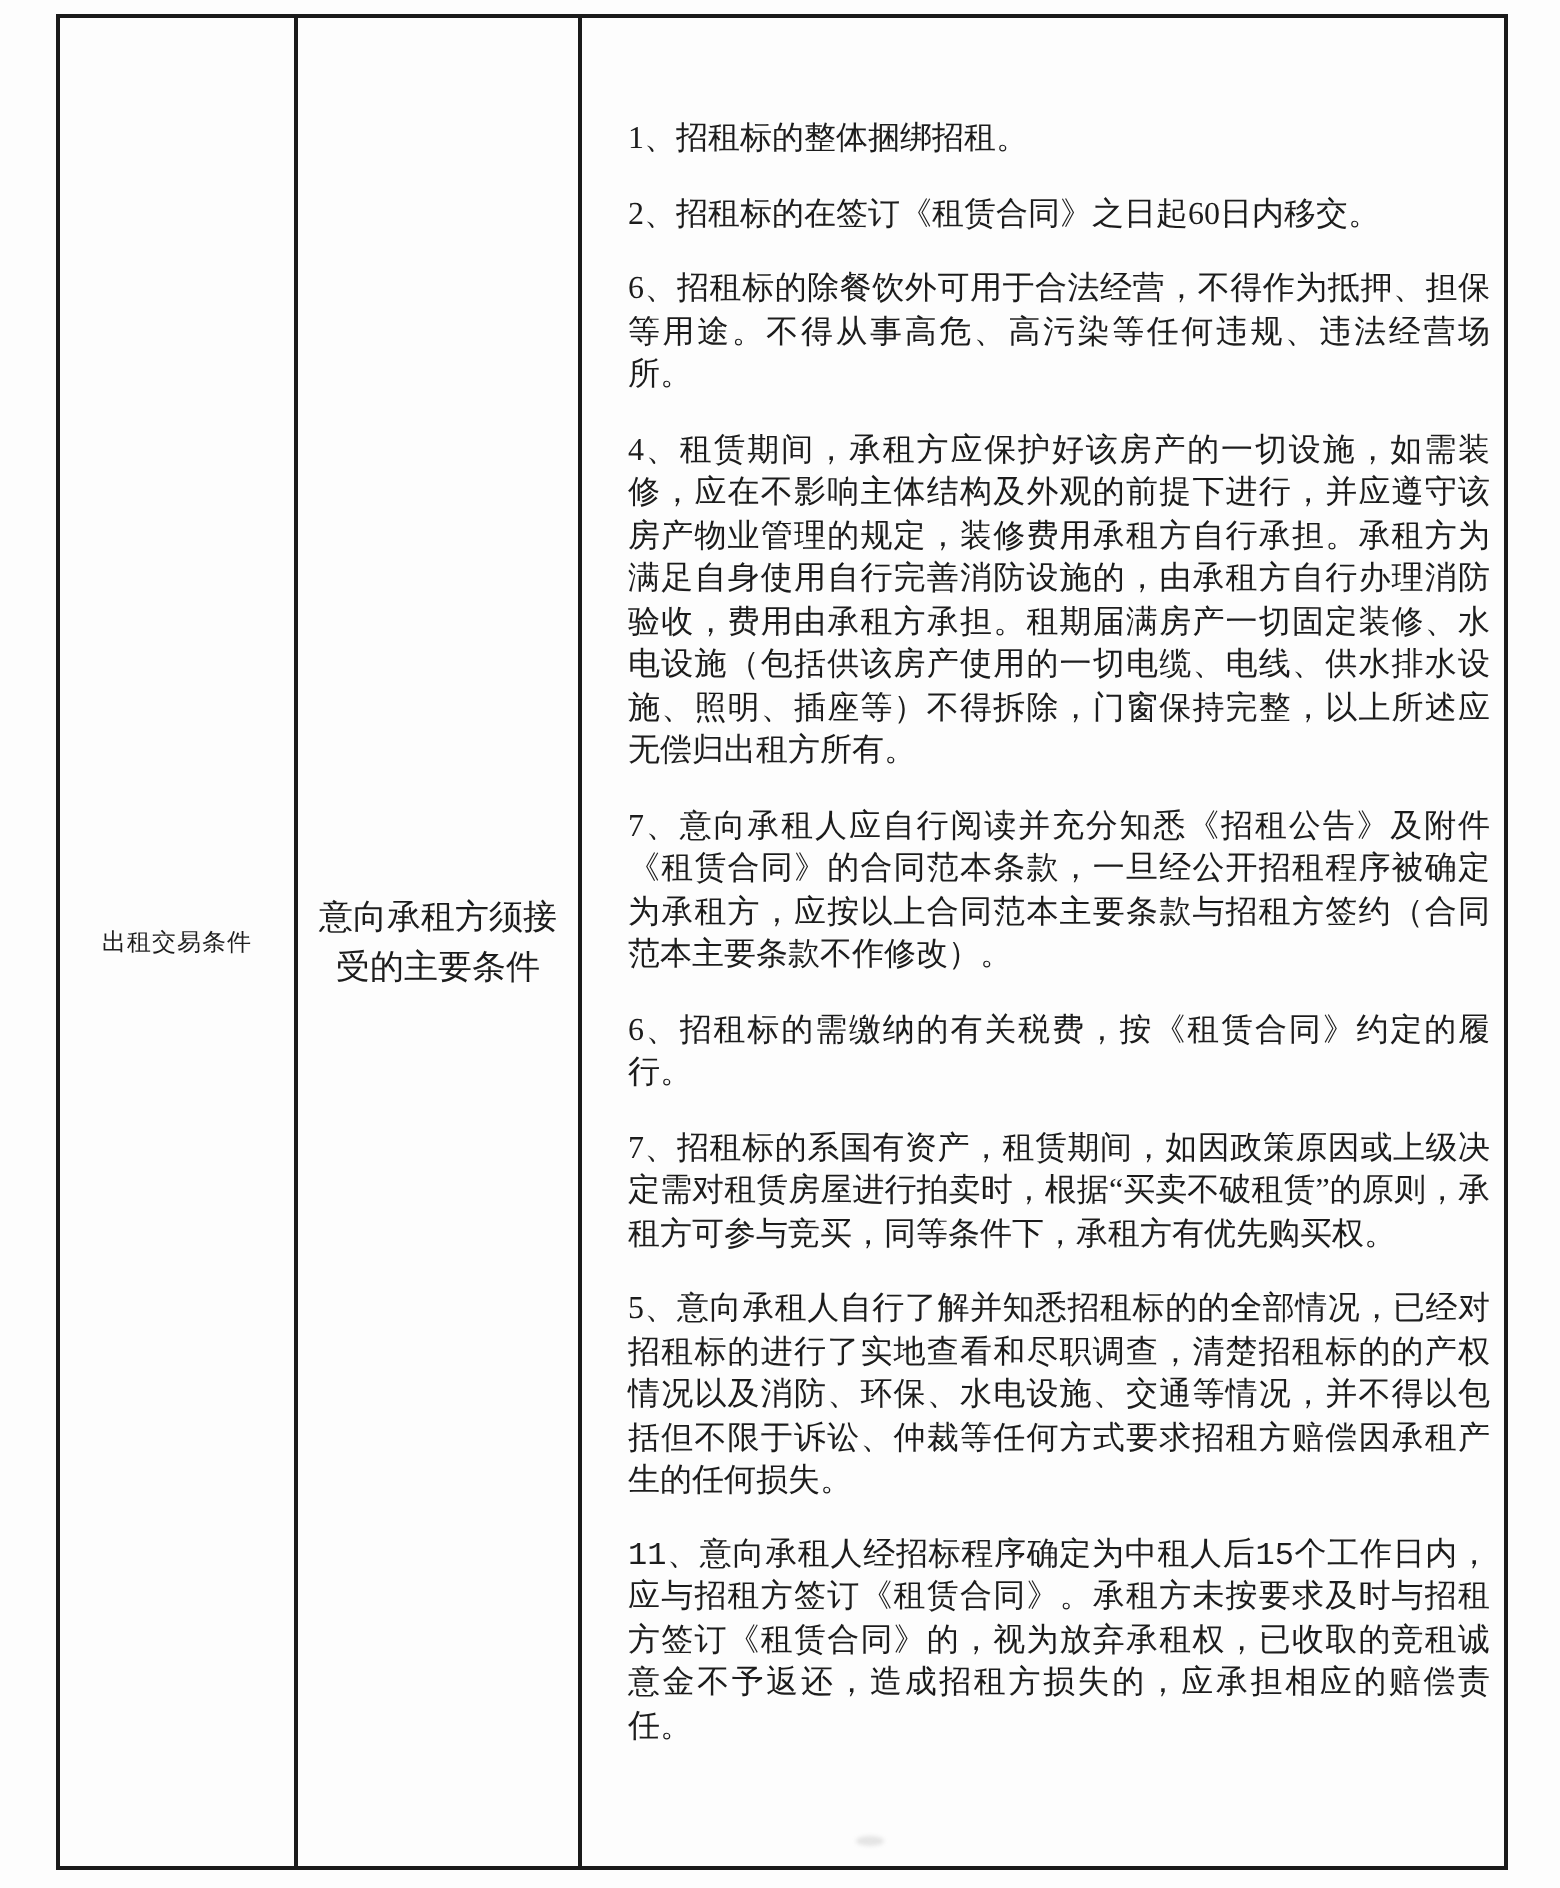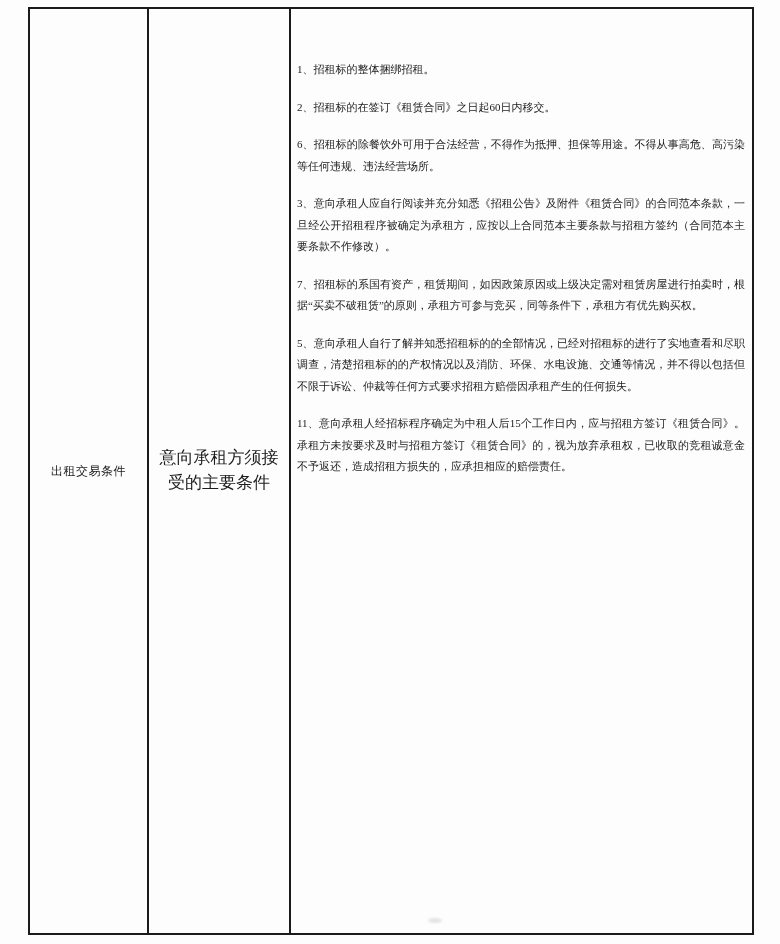--- a/index.html
+++ b/index.html
@@ -45,36 +45,37 @@
   .cell-sub-label {
     width: 142px;
     border-right: 2px solid #1b1b1b;
     display: flex;
     align-items: center;
     justify-content: center;
     text-align: center;
     font-size: 17px;
     line-height: 25px;
     padding: 0 10px;
-    font-family: Liberation Mono, monospace;
   }
   .cell-conditions {
     flex: 1;
     padding: 50px 7px 8px 6px;
-    font-size: 11px;
+    font-size: 16px;
     line-height: 21.5px;
     text-align: justify;
     overflow: hidden;
+    margin-left: 17px;
   }
   .cell-conditions p {
     margin: 0 0 16px 0;
     word-break: break-all;
   }
   .cell-conditions p:last-child {
     margin-bottom: 0;
+    font-family: Liberation Mono, monospace;
   }
   .scan-smudge {
     position: absolute;
     left: 428px;
     top: 918px;
     width: 14px;
     height: 5px;
     background: #9a9a9a;
     opacity: 0.25;
     border-radius: 50%;
@@ -92,21 +93,23 @@
     </div>
 
     <div class="cell cell-sub-label">
       <span>意向承租方须接受的主要条件</span>
     </div>
 
     <div class="cell cell-conditions">
       <p>1、招租标的整体捆绑招租。</p>
       <p>2、招租标的在签订《租赁合同》之日起60日内移交。</p>
       <p>6、招租标的除餐饮外可用于合法经营，不得作为抵押、担保等用途。不得从事高危、高污染等任何违规、违法经营场所。</p>
-      <p>3、意向承租人应自行阅读并充分知悉《招租公告》及附件《租赁合同》的合同范本条款，一旦经公开招租程序被确定为承租方，应按以上合同范本主要条款与招租方签约（合同范本主要条款不作修改）。</p>
+      <p>4、租赁期间，承租方应保护好该房产的一切设施，如需装修，应在不影响主体结构及外观的前提下进行，并应遵守该房产物业管理的规定，装修费用承租方自行承担。承租方为满足自身使用自行完善消防设施的，由承租方自行办理消防验收，费用由承租方承担。租期届满房产一切固定装修、水电设施（包括供该房产使用的一切电缆、电线、供水排水设施、照明、插座等）不得拆除，门窗保持完整，以上所述应无偿归出租方所有。</p>
+      <p>7、意向承租人应自行阅读并充分知悉《招租公告》及附件《租赁合同》的合同范本条款，一旦经公开招租程序被确定为承租方，应按以上合同范本主要条款与招租方签约（合同范本主要条款不作修改）。</p>
+      <p>6、招租标的需缴纳的有关税费，按《租赁合同》约定的履行。</p>
       <p>7、招租标的系国有资产，租赁期间，如因政策原因或上级决定需对租赁房屋进行拍卖时，根据“买卖不破租赁”的原则，承租方可参与竞买，同等条件下，承租方有优先购买权。</p>
       <p>5、意向承租人自行了解并知悉招租标的的全部情况，已经对招租标的进行了实地查看和尽职调查，清楚招租标的的产权情况以及消防、环保、水电设施、交通等情况，并不得以包括但不限于诉讼、仲裁等任何方式要求招租方赔偿因承租产生的任何损失。</p>
       <p>11、意向承租人经招标程序确定为中租人后15个工作日内，应与招租方签订《租赁合同》。承租方未按要求及时与招租方签订《租赁合同》的，视为放弃承租权，已收取的竞租诚意金不予返还，造成招租方损失的，应承担相应的赔偿责任。</p>
     </div>
 
   </div>
   <div class="scan-smudge"></div>
 </div>
 
 </body></html>

